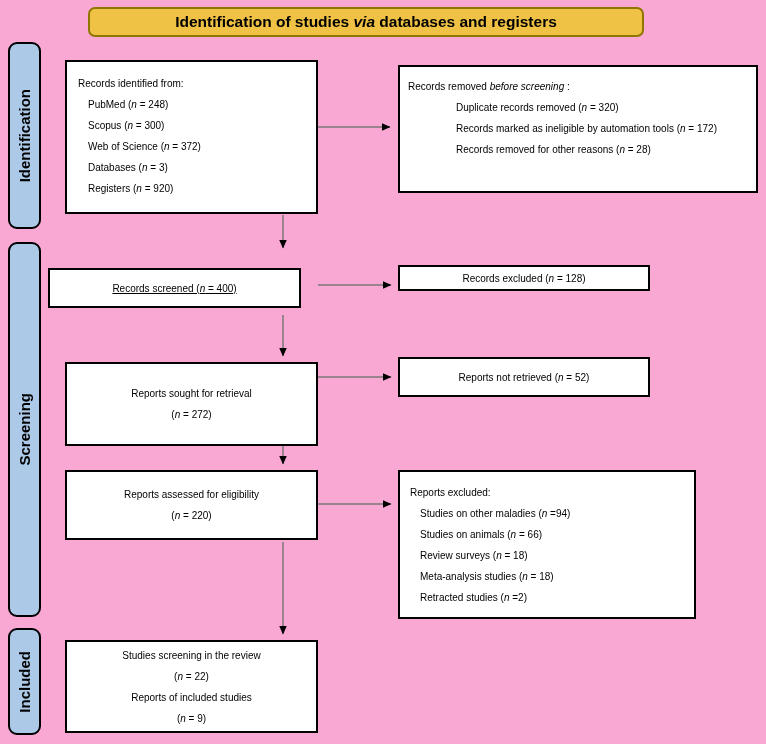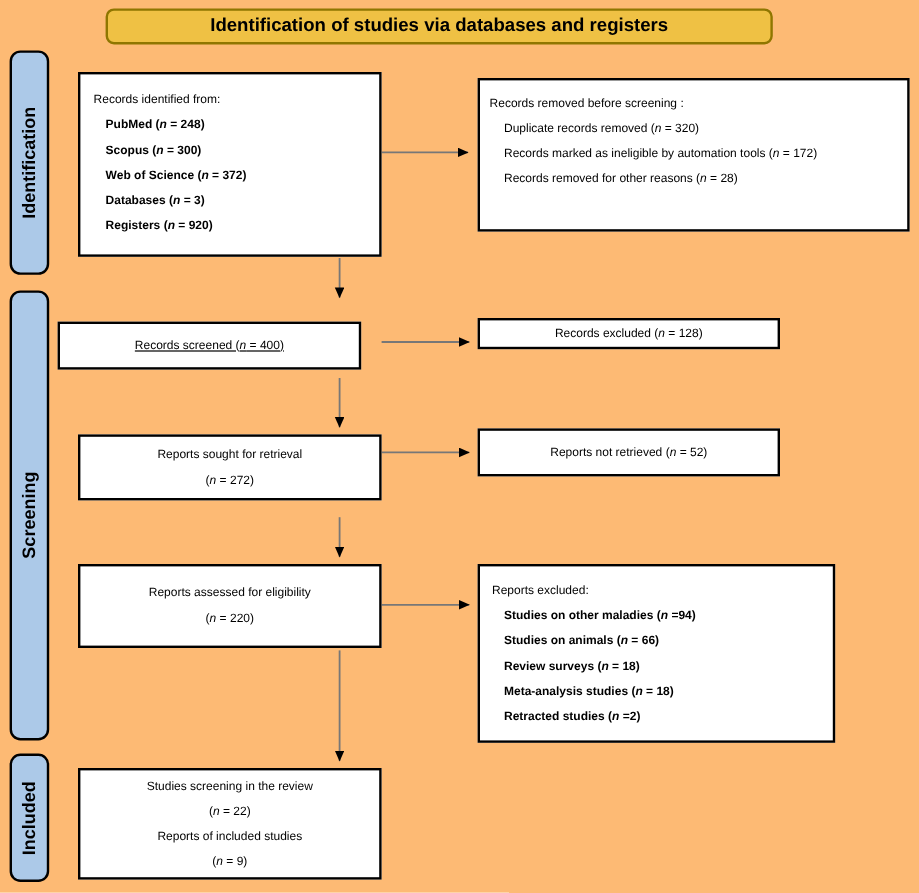--- a/index.html
+++ b/index.html
@@ -1,56 +1,56 @@
 <!DOCTYPE html>
 <html><head>
 <meta charset="utf-8">
 <style>
   html,body{margin:0;padding:0;background:#ffffff;}
   .canvas{
-    position:relative;width:766px;height:744px;background:#fdba74;
+    position:relative;width:766px;height:744px;background:#f9a8d4;
     font-family:"Liberation Sans","DejaVu Sans",sans-serif;color:#000;
     --banner-fill:#EFC144;--banner-border:#8F7600;--stage-fill:#ACC9E8;
     --box-border:#000000;--arrow-line:#777777;--arrow-head:#000000;
     overflow:hidden;
   }
   .arrows{position:absolute;left:0;top:0;pointer-events:none;}
   .banner{
     position:absolute;left:88px;top:7px;width:556px;height:30px;box-sizing:border-box;
     background:var(--banner-fill);border:2px solid var(--banner-border);border-radius:7px;
     display:flex;align-items:center;justify-content:center;
     font-size:15.5px;font-weight:bold;white-space:pre;
   }
-  .em{}
+  .em{font-style:italic;}
   .stage{
     position:absolute;left:8px;width:33px;box-sizing:border-box;
     background:var(--stage-fill);border:2px solid #000;border-radius:9px;
     display:flex;align-items:center;justify-content:center;
     font-size:15px;font-weight:bold;
   }
   .stage span{writing-mode:vertical-rl;transform:rotate(180deg);white-space:nowrap;}
   #stage-identification{top:42px;height:187px;}
   #stage-screening{top:242px;height:375px;}
   #stage-included{top:628px;height:107px;}
   .box{
     position:absolute;background:#fff;border:2px solid var(--box-border);
     box-sizing:border-box;font-size:10px;line-height:21px;
   }
   .box.center{display:flex;flex-direction:column;align-items:center;justify-content:center;text-align:center;}
   #box-identified{left:65px;top:60px;width:253px;height:154px;padding:11px 4px 0 11px;}
   #box-removed{left:398px;top:65px;width:360px;height:128px;padding:9px 28px 0 8px;}
   #box-screened{left:48px;top:268px;width:253px;height:40px;text-decoration:underline;}
   #box-excluded{left:398px;top:265px;width:252px;height:26px;}
-  #box-sought{left:65px;top:362px;width:253px;height:55px;}
+  #box-sought{left:65px;top:362px;width:253px;height:84px;}
   #box-not-retrieved{left:398px;top:357px;width:252px;height:40px;}
   #box-assessed{left:65px;top:470px;width:253px;height:70px;}
   #box-reports-excluded{left:398px;top:470px;width:298px;height:149px;padding:10px 4px 0 10px;}
   #box-included{left:65px;top:640px;width:253px;height:93px;}
-  .li{padding-left:10px;font-weight:bold;}
-  .li-hang{text-indent:12px;}
+  .li{padding-left:10px;}
+  .li-hang{text-indent:12px;margin-left:36px;}
   i{font-style:italic;}
 </style>
 </head>
 <body>
 
 <div class="canvas" style="--banner-fill: #EFC144; --banner-border: #8F7600; --stage-fill: #ACC9E8; --box-border: #000000; --arrow-line: #777777; --arrow-head: #000000;">
 
   <svg class="arrows" width="766" height="744">
     <defs>
       <marker id="ah" markerUnits="userSpaceOnUse" markerWidth="10" markerHeight="9" refX="8.5" refY="4" orient="auto">

